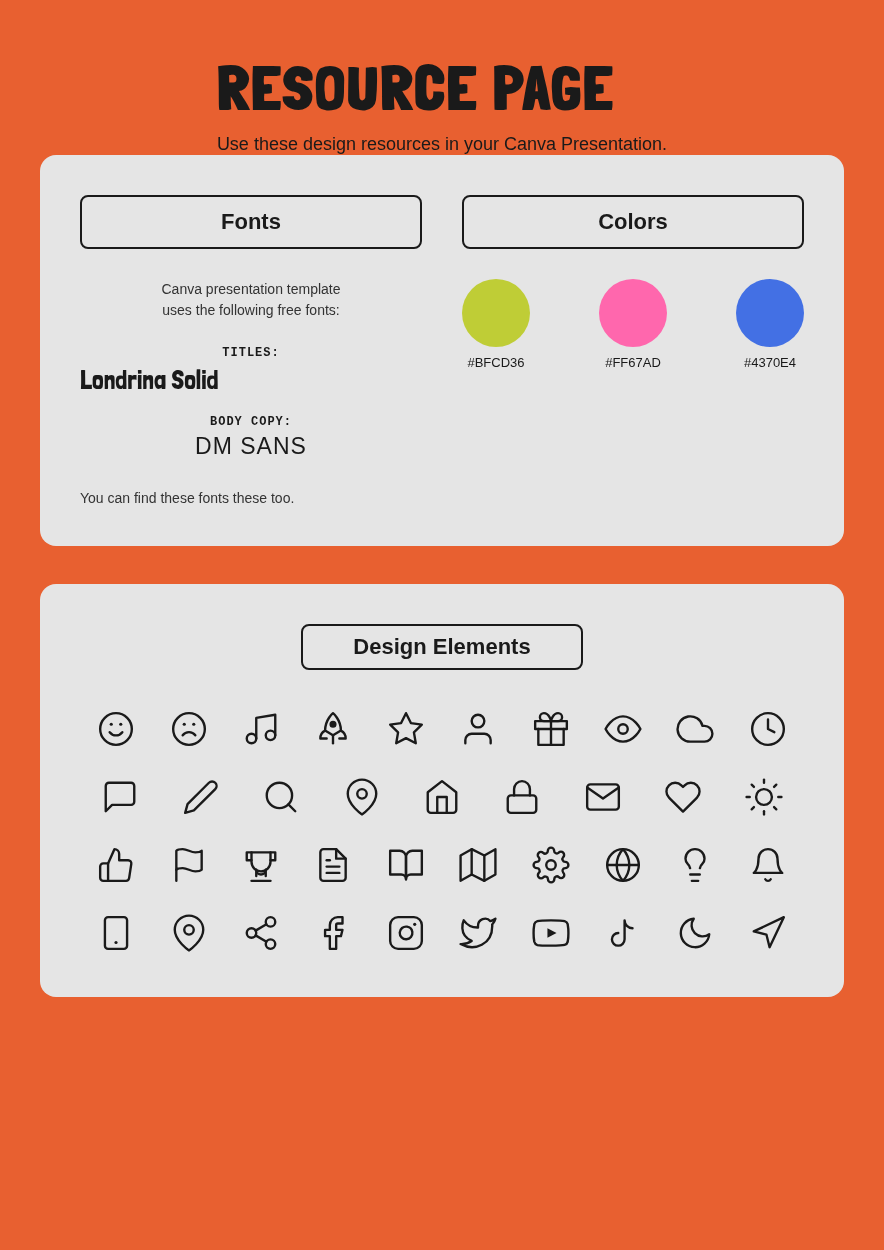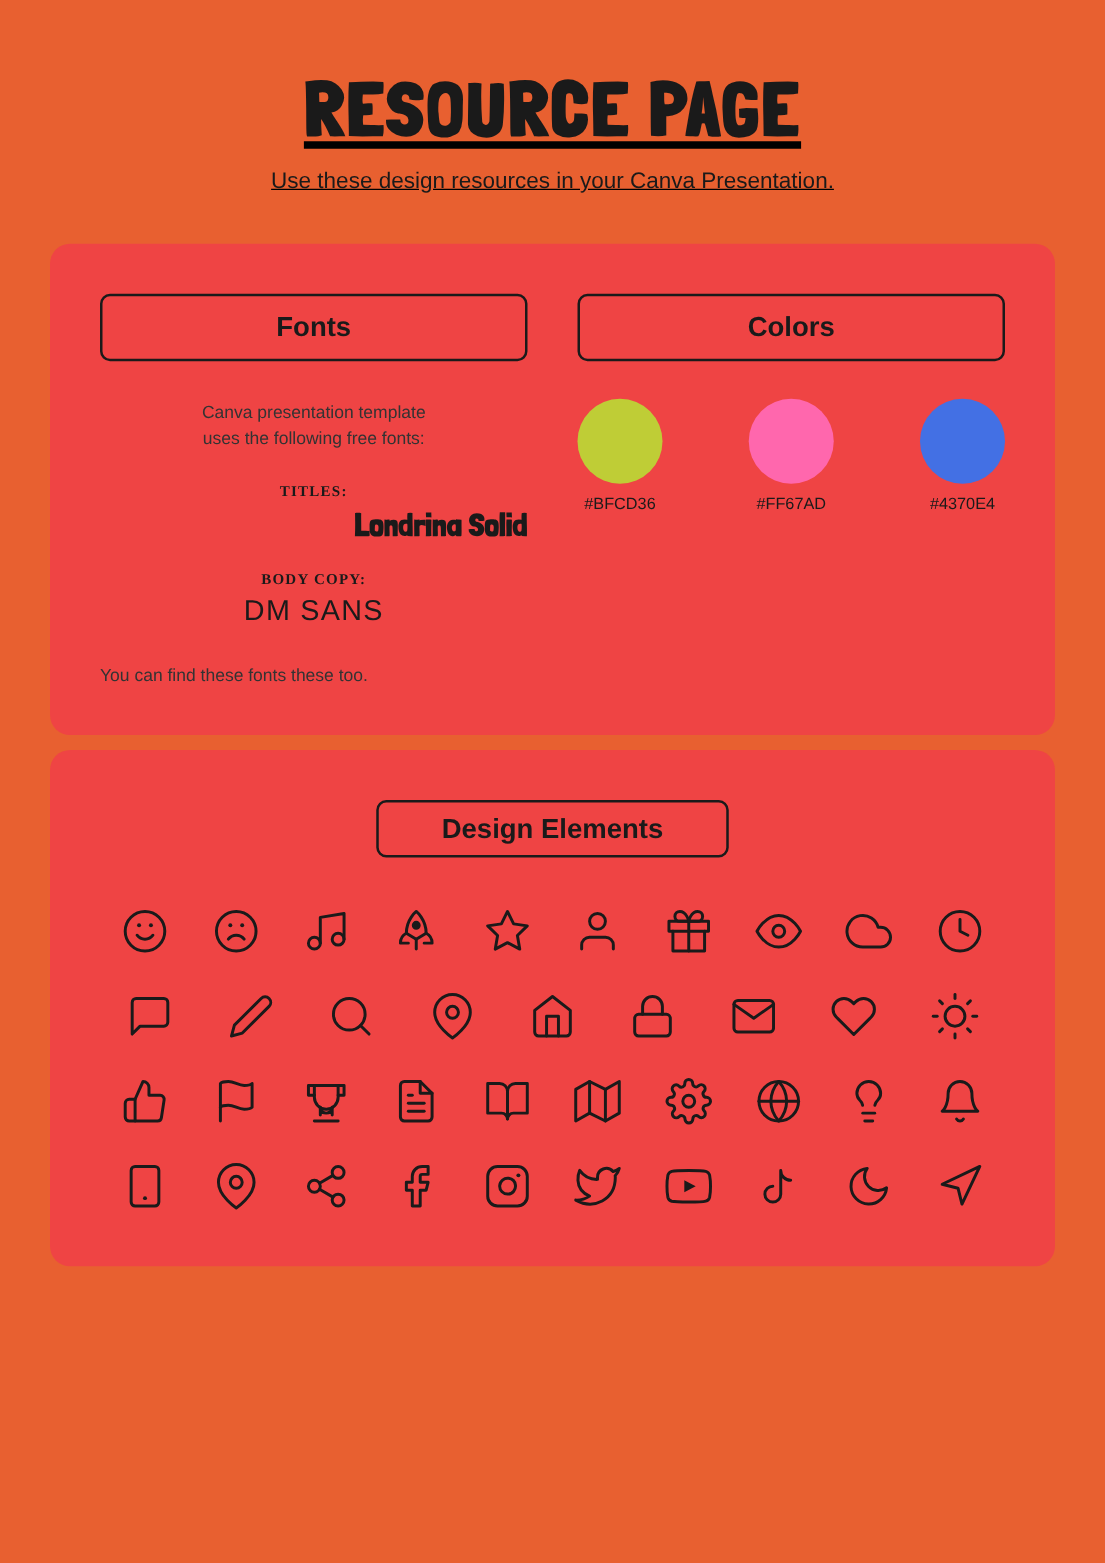--- a/index.html
+++ b/index.html
@@ -9,47 +9,44 @@
       font-family: 'DM Sans', Arial, sans-serif;
       min-height: 1250px;
       width: 884px;
       display: flex;
       flex-direction: column;
       align-items: center;
       padding: 50px 40px 50px;
     }
 
     .page-header {
-      text-align: center;
-      margin-bottom: 40px;
-      text-decoration: underline;
     }
 
     .page-title {
       font-family: 'Londrina Solid', 'Arial Black', Impact, sans-serif;
       font-size: 62px;
       font-weight: 900;
       color: #1a1a1a;
       letter-spacing: 2px;
       text-transform: uppercase;
     }
 
     .page-subtitle {
       font-size: 18px;
       color: #1a1a1a;
       margin-top: 10px;
       font-family: Arial, sans-serif;
     }
 
     .card {
-      background-color: #ef4444;
+      background-color: #e5e5e5;
       border-radius: 16px;
       padding: 40px;
       width: 100%;
-      margin-bottom: 12px;
+      margin-bottom: 38px;
     }
 
     
     .fonts-colors-card {
       display: flex;
       gap: 40px;
     }
 
     .fonts-section {
       flex: 1;
@@ -84,29 +81,29 @@
       font-family: Arial, sans-serif;
     }
 
     .font-label {
       font-size: 12px;
       font-weight: 700;
       text-transform: uppercase;
       letter-spacing: 1px;
       text-align: center;
       color: #1a1a1a;
-      font-family: Liberation Serif, serif;
+      font-family: Liberation Mono, monospace;
       margin-bottom: 4px;
     }
 
     .font-name-title {
       font-size: 26px;
-      font-weight: 700;
+      font-weight: 400;
       font-family: 'Londrina Solid', Georgia, serif;
-      text-align: right;
+      text-align: left;
       color: #1a1a1a;
       margin-bottom: 20px;
     }
 
     .font-name-body {
       font-size: 23px;
       font-weight: 400;
       font-family: Arial, sans-serif;
       text-align: center;
       color: #1a1a1a;

